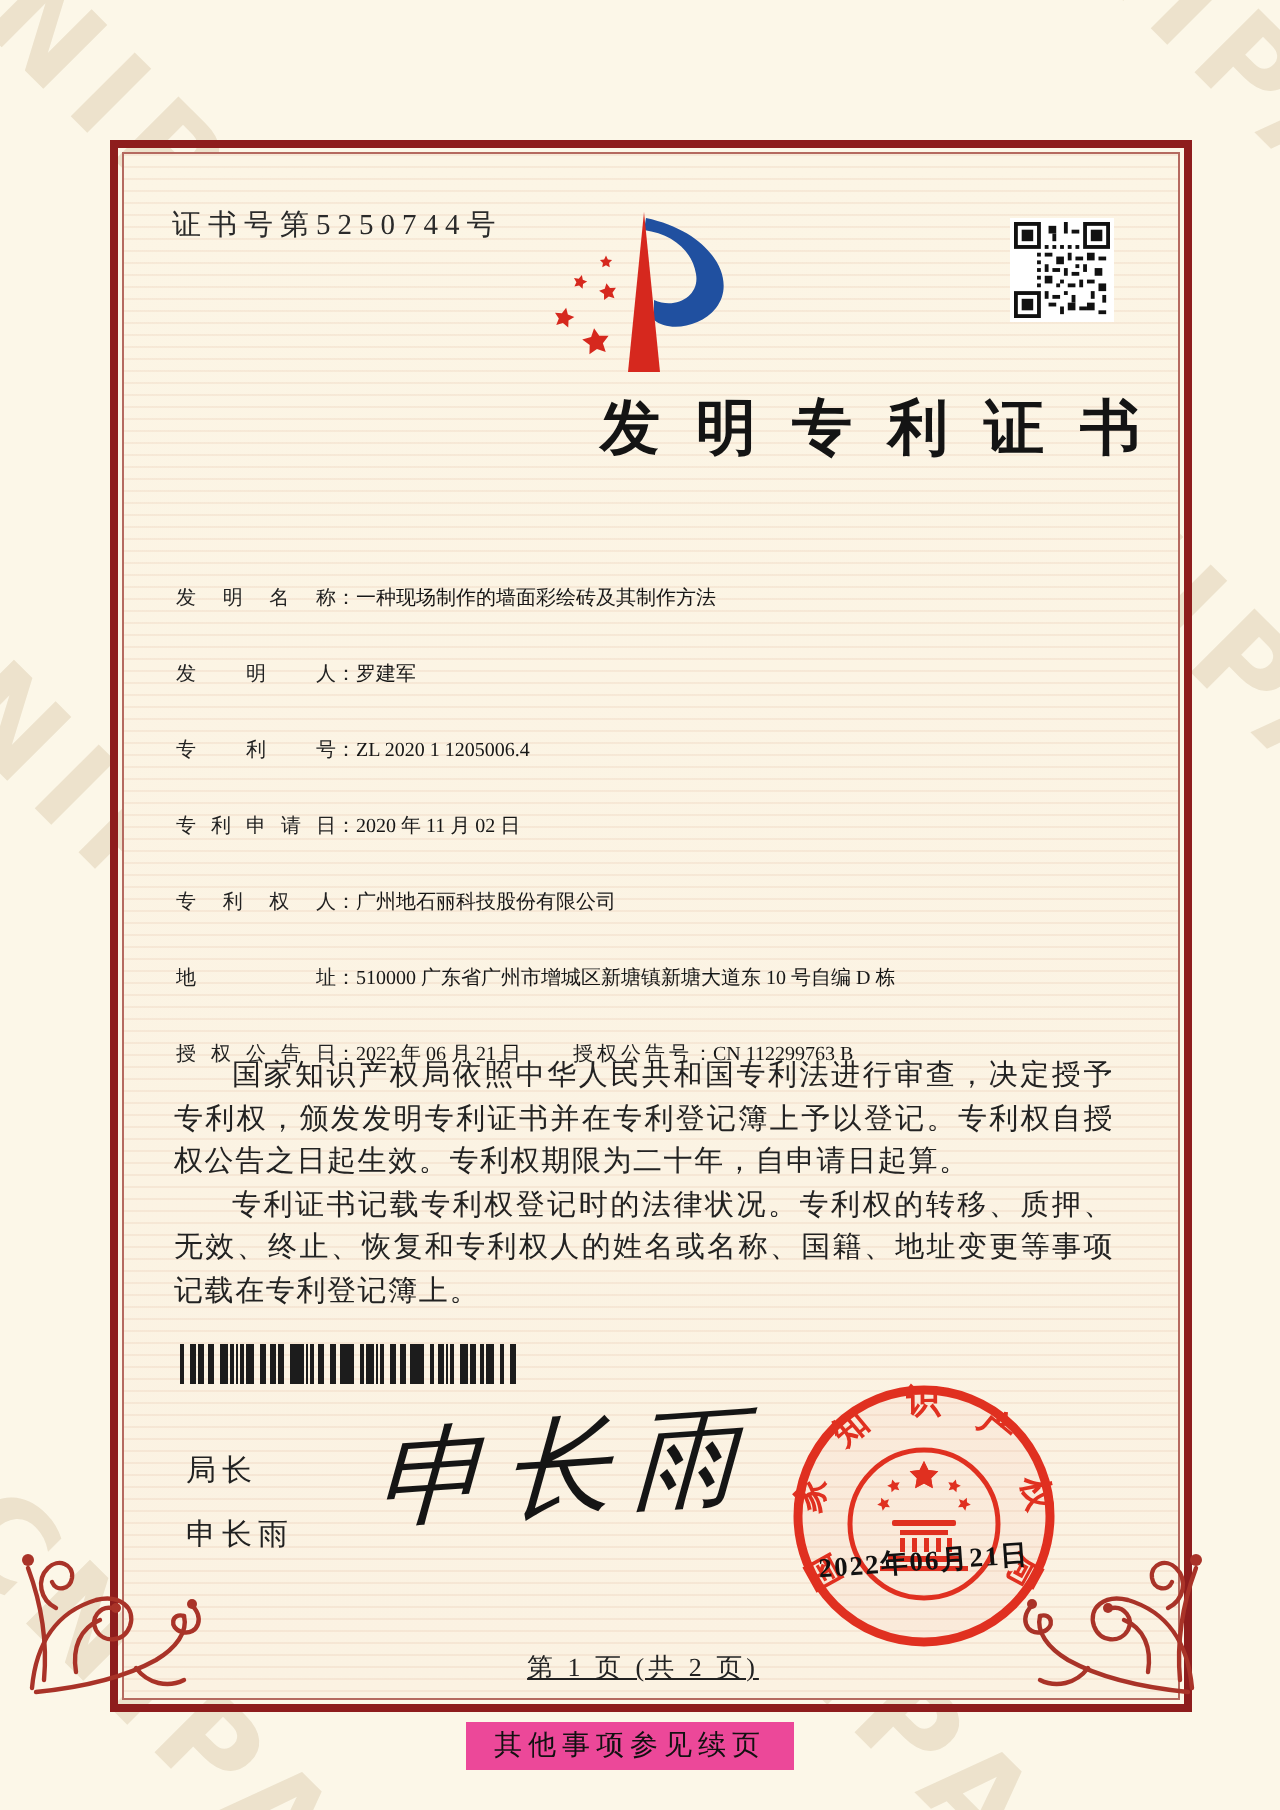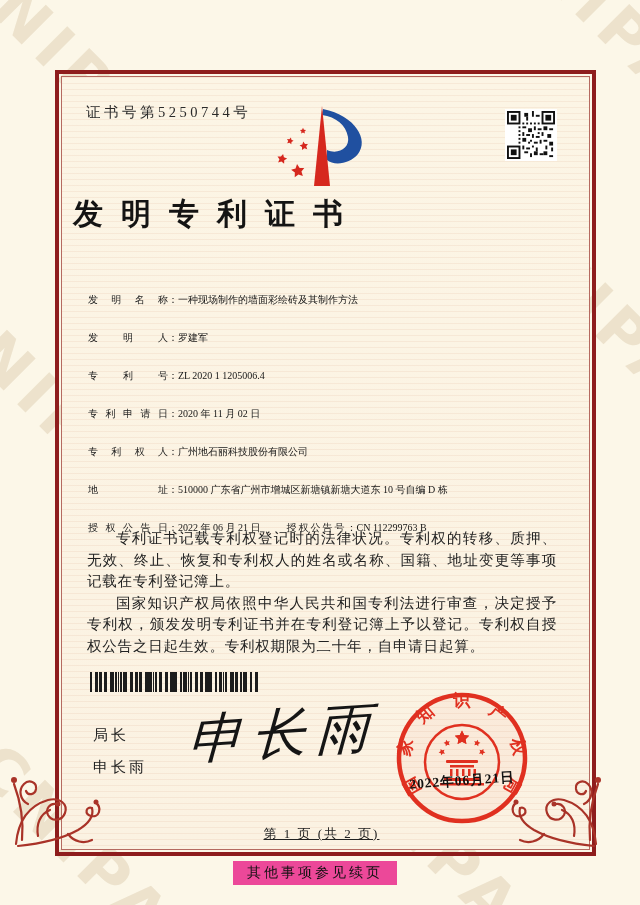--- a/index.html
+++ b/index.html
@@ -27,21 +27,21 @@
     background:
       repeating-linear-gradient(180deg, rgba(214,158,128,0.14) 0 1px, rgba(0,0,0,0) 1px 6px),
       linear-gradient(#fcf5e5,#fbf2e2);
   }
   .content{position:absolute;inset:0;z-index:3;padding-left:24px;}
   
   .cert-no{position:absolute;left:86px;top:103px;font-size:14.5px;letter-spacing:3.5px;color:#2a2a2a;}
   .logo{position:absolute;left:276px;top:104px;}
   .qr{position:absolute;left:505px;top:109px;background:#fff;padding:2px;}
   .title{
-    position:absolute;left:55px;top:194px;width:533px;text-align:left;
+    position:absolute;left:55px;top:194px;width:533px;text-align:right;
     font-size:30px;font-weight:bold;letter-spacing:18px;text-indent:18px;color:#141414;
   }
   
   .fields{position:absolute;left:88px;top:262px;width:472px;font-size:10px;line-height:21px;margin-top:27px;}
   .frow{margin-bottom:17px;white-space:nowrap;}
   .flabel{display:inline-block;width:80px;text-align:justify;text-align-last:justify;vertical-align:top;color:#222;}
   .fcolon{display:inline-block;vertical-align:top;color:#222;}
   .fvalue{display:inline-block;max-width:356px;vertical-align:top;white-space:normal;color:#161616;}
   .frow-double .fvalue{max-width:160px;}
   .flabel2{display:inline-block;margin-left:26px;vertical-align:top;letter-spacing:2px;}
@@ -198,22 +198,22 @@
       </div>
       <div class="frow">
         <span class="flabel">地址</span><span class="fcolon">：</span><span class="fvalue">510000 广东省广州市增城区新塘镇新塘大道东 10 号自编 D 栋</span>
       </div>
       <div class="frow frow-double">
         <span class="flabel">授权公告日</span><span class="fcolon">：</span><span class="fvalue">2022 年 06 月 21 日</span><span class="flabel2">授权公告号</span><span class="fcolon">：</span><span class="fvalue">CN 112299763 B</span>
       </div>
     </div>
 
     <div class="paras">
+      <p>国家知识产权局依照中华人民共和国专利法进行审查，决定授予专利权，颁发发明专利证书并在专利登记簿上予以登记。专利权自授权公告之日起生效。专利权期限为二十年，自申请日起算。</p>
       <p>专利证书记载专利权登记时的法律状况。专利权的转移、质押、无效、终止、恢复和专利权人的姓名或名称、国籍、地址变更等事项记载在专利登记簿上。</p>
-      <p>国家知识产权局依照中华人民共和国专利法进行审查，决定授予专利权，颁发发明专利证书并在专利登记簿上予以登记。专利权自授权公告之日起生效。专利权期限为二十年，自申请日起算。</p>
     </div>
 
     <div class="barcode"></div>
 
     <div class="sig-role">局长</div>
     <div class="sig-name">申长雨</div>
     <div class="sig-script">申长雨</div>
 
     <svg class="seal" viewBox="0 0 136 136">
       <circle cx="68" cy="68" r="63" fill="rgba(224,48,32,0.04)" stroke="#e03020" stroke-width="4.5"></circle>

